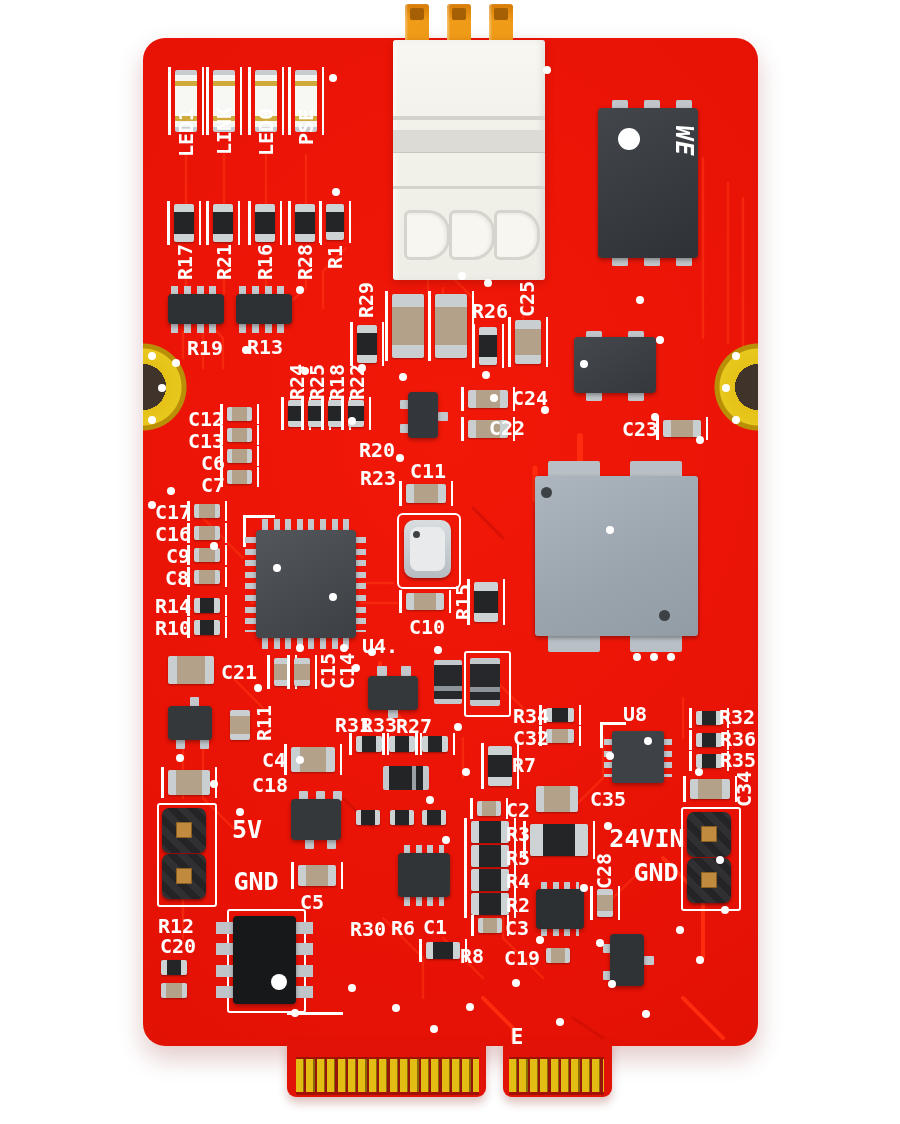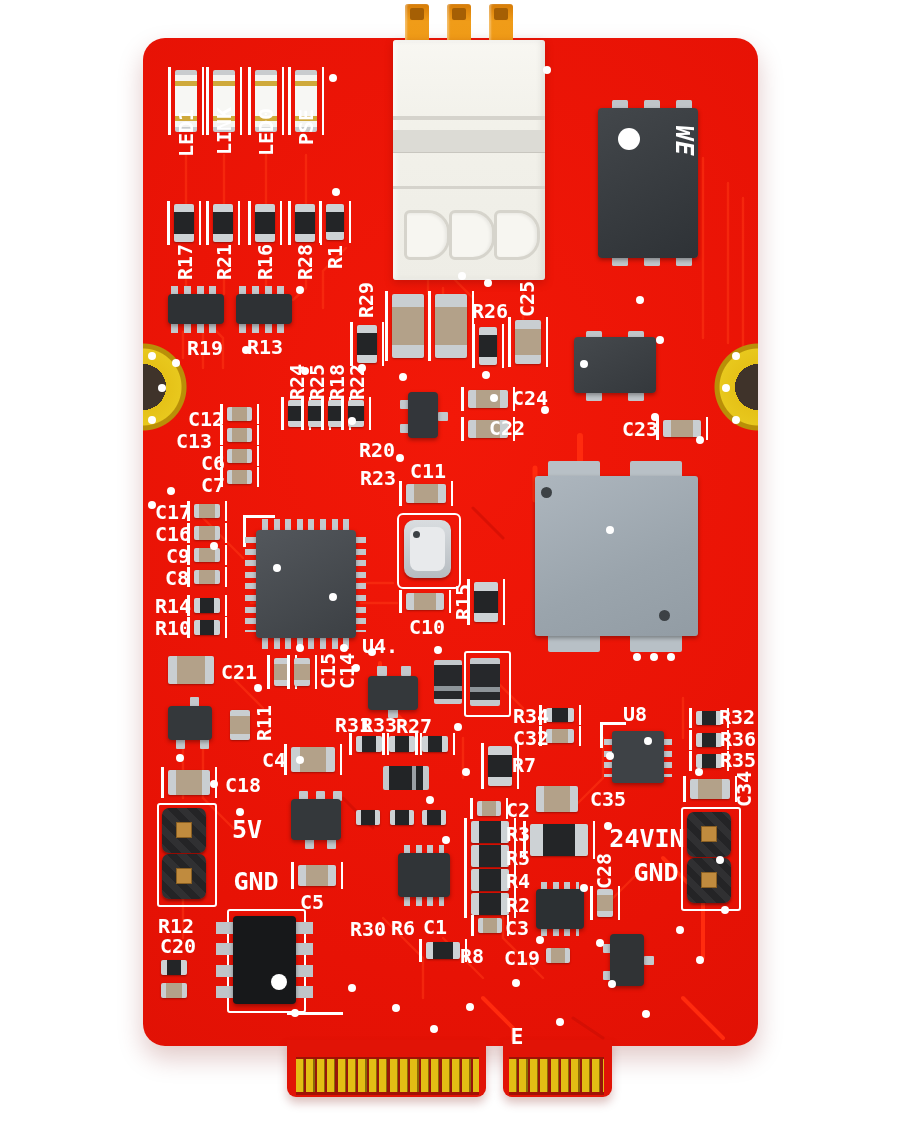--- a/index.html
+++ b/index.html
@@ -422,21 +422,21 @@
       <span class="s" style="left: 347px; top: 671px; transform: translate(-50%, -50%) rotate(-90deg);">C14</span>
       <span class="s" style="left: 463px; top: 602px; transform: translate(-50%, -50%) rotate(-90deg);">R15</span>
       <span class="s" style="left: 264px; top: 723px; transform: translate(-50%, -50%) rotate(-90deg);">R11</span>
       <span class="s" style="left: 604px; top: 871px; transform: translate(-50%, -50%) rotate(-90deg);">C28</span>
       <span class="s" style="left: 744px; top: 789px; transform: translate(-50%, -50%) rotate(-90deg);">C34</span>
       <span class="we" style="left: 684px; top: 141px; transform: translate(-50%, -50%) rotate(90deg);">WE</span>
       <span class="s" style="left: 205px; top: 348px;">R19</span>
       <span class="s" style="left: 265px; top: 347px;">R13</span>
       <span class="s" style="left: 490px; top: 311px;">R26</span>
       <span class="s" style="left: 206px; top: 419px;">C12</span>
-      <span class="s" style="left: 194px; top: 441px;">C13</span>
+      <span class="s" style="left: 206px; top: 441px;">C13</span>
       <span class="s" style="left: 213px; top: 463px;">C6</span>
       <span class="s" style="left: 213px; top: 485px;">C7</span>
       <span class="s" style="left: 377px; top: 450px;">R20</span>
       <span class="s" style="left: 378px; top: 478px;">R23</span>
       <span class="s" style="left: 530px; top: 398px;">C24</span>
       <span class="s" style="left: 507px; top: 428px;">C22</span>
       <span class="s" style="left: 640px; top: 429px;">C23</span>
       <span class="s" style="left: 173px; top: 512px;">C17</span>
       <span class="s" style="left: 173px; top: 534px;">C16</span>
       <span class="s" style="left: 178px; top: 556px;">C9</span>
@@ -450,21 +450,21 @@
       <span class="s" style="left: 353px; top: 725px;">R31</span>
       <span class="s" style="left: 379px; top: 725px;">R33</span>
       <span class="s" style="left: 414px; top: 726px;">R27</span>
       <span class="s" style="left: 531px; top: 716px;">R34</span>
       <span class="s" style="left: 531px; top: 738px;">C32</span>
       <span class="s" style="left: 635px; top: 714px;">U8</span>
       <span class="s" style="left: 737px; top: 717px;">R32</span>
       <span class="s" style="left: 738px; top: 739px;">R36</span>
       <span class="s" style="left: 738px; top: 760px;">R35</span>
       <span class="s" style="left: 274px; top: 760px;">C4</span>
-      <span class="s" style="left: 219px; top: 785px; padding-left: 48px;">C18</span>
+      <span class="s" style="left: 246px; top: 785px; padding-left: 48px;">C18</span>
       <span class="s" style="left: 524px; top: 765px;">R7</span>
       <span class="s" style="left: 608px; top: 799px;">C35</span>
       <span class="s" style="left: 518px; top: 810px;">C2</span>
       <span class="s" style="left: 518px; top: 834px;">R3</span>
       <span class="s" style="left: 518px; top: 858px;">R5</span>
       <span class="s" style="left: 518px; top: 881px;">R4</span>
       <span class="s" style="left: 518px; top: 905px;">R2</span>
       <span class="s" style="left: 517px; top: 928px;">C3</span>
       <span class="s" style="left: 312px; top: 902px;">C5</span>
       <span class="s" style="left: 176px; top: 926px;">R12</span>

